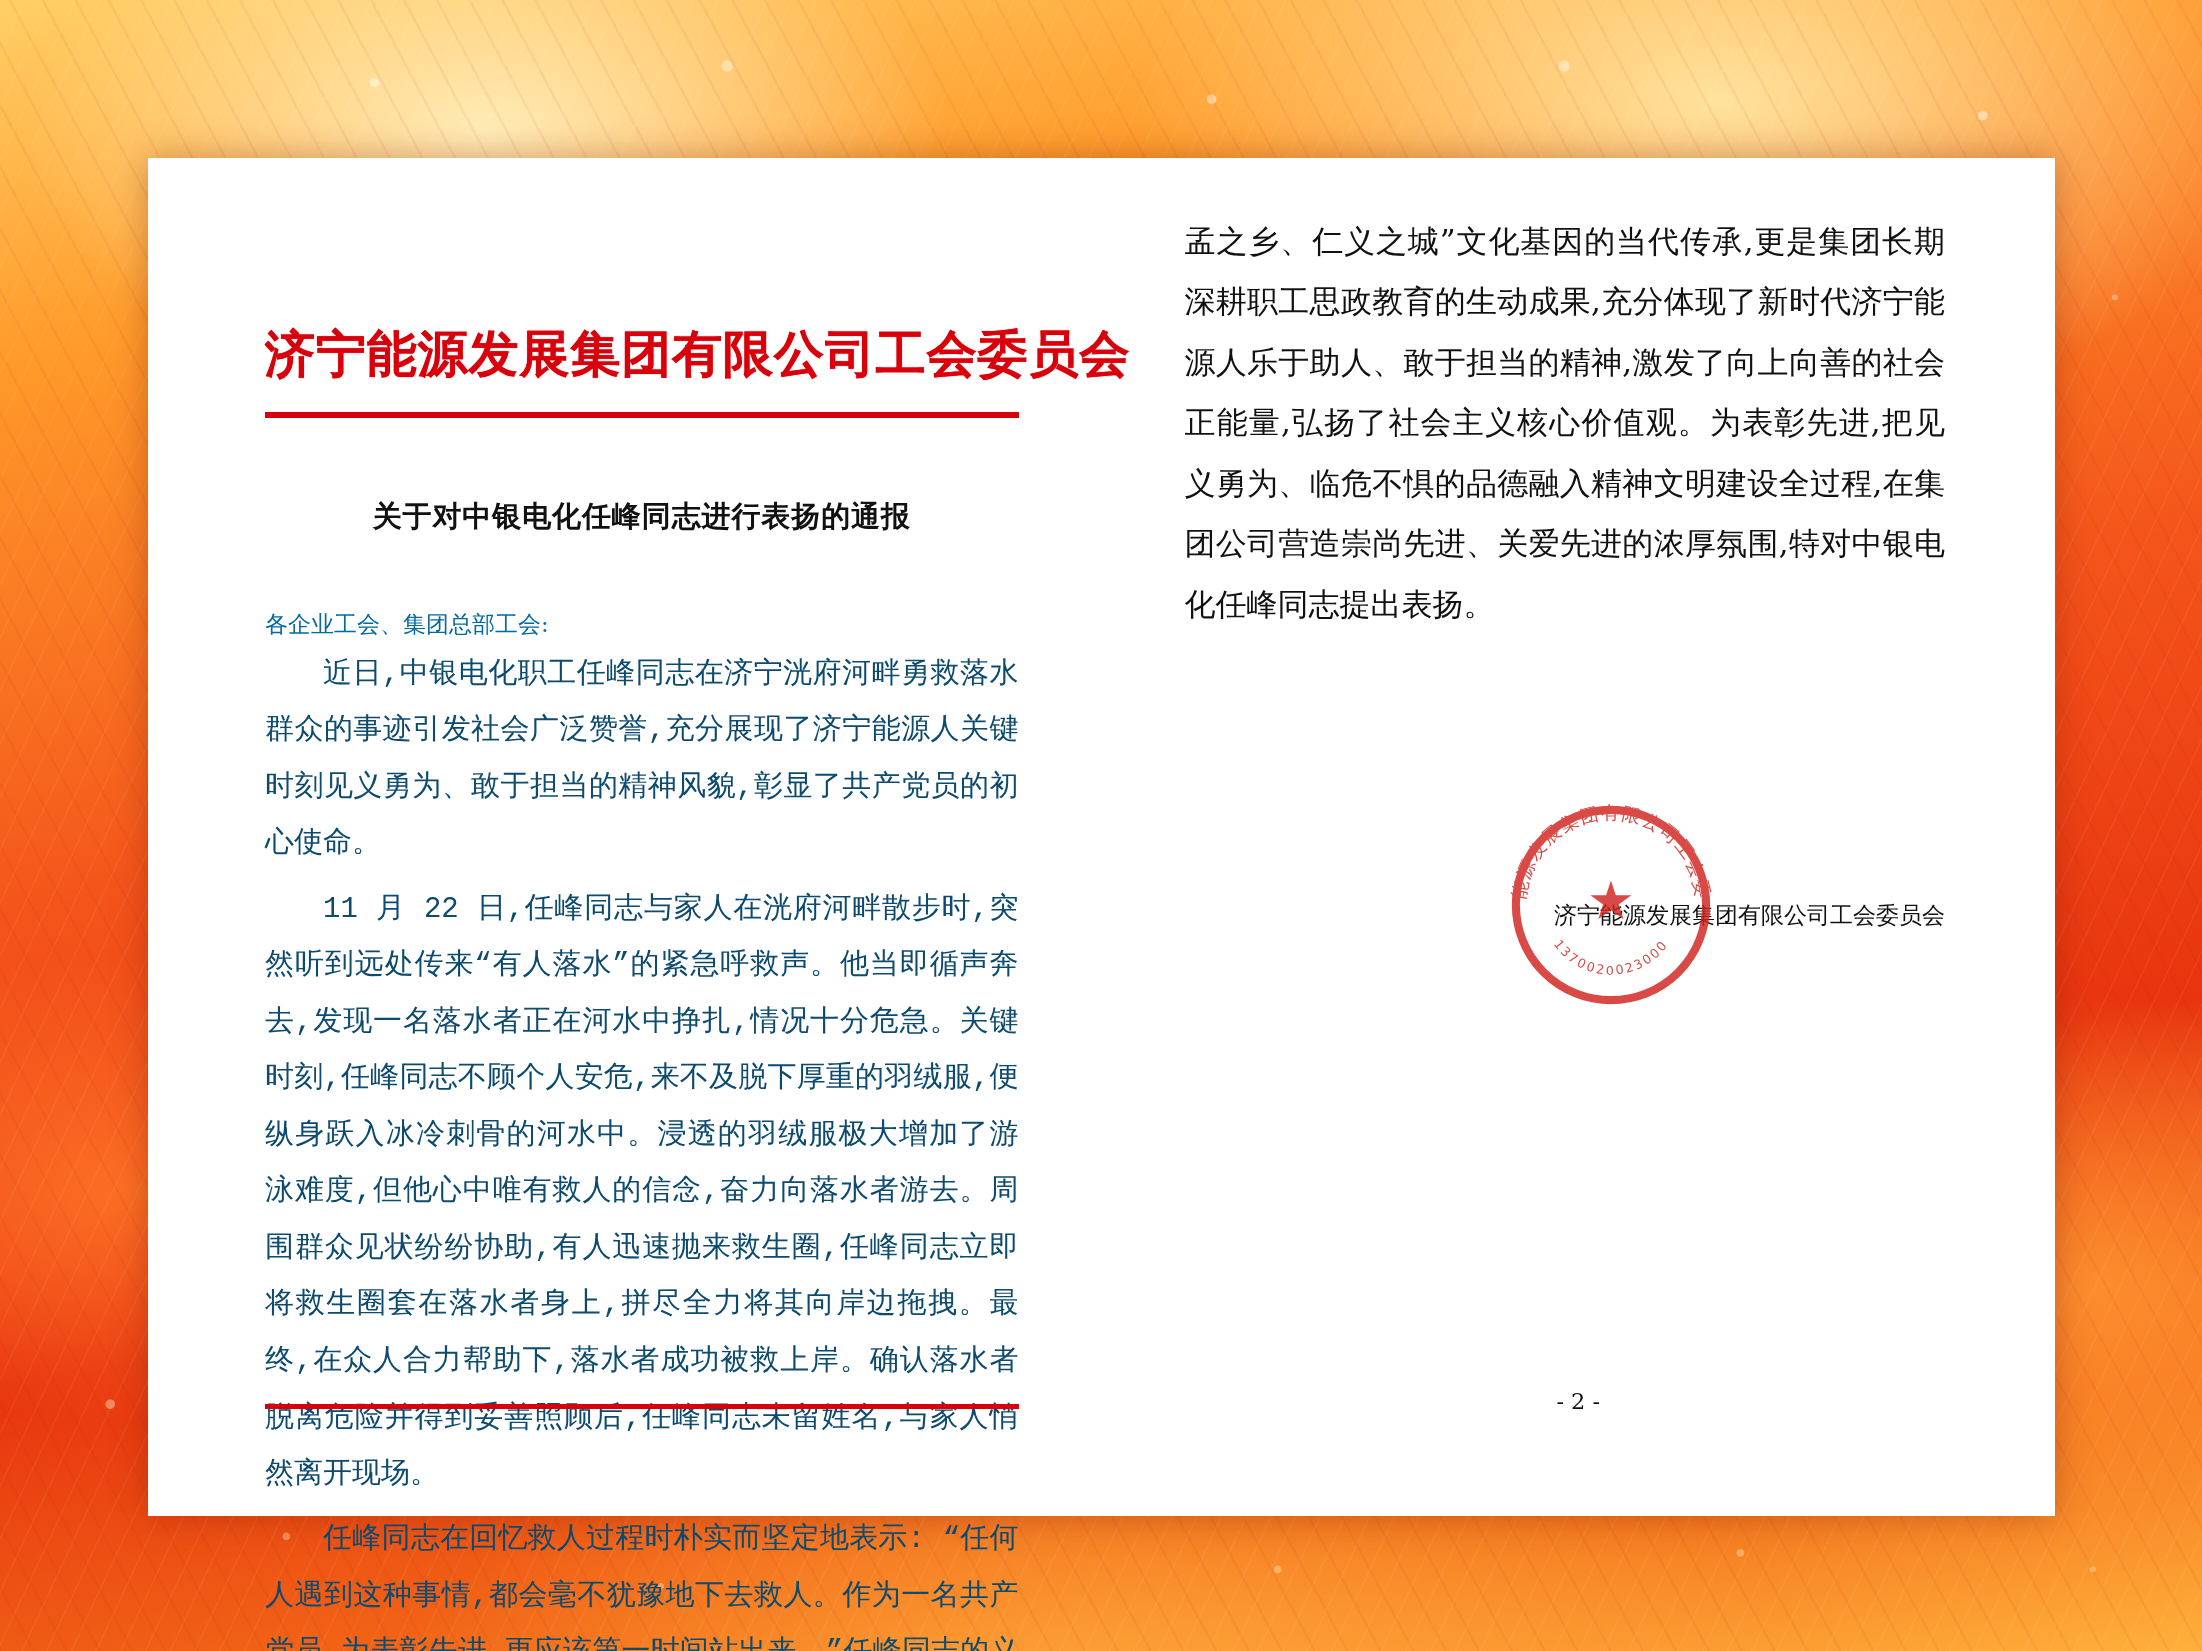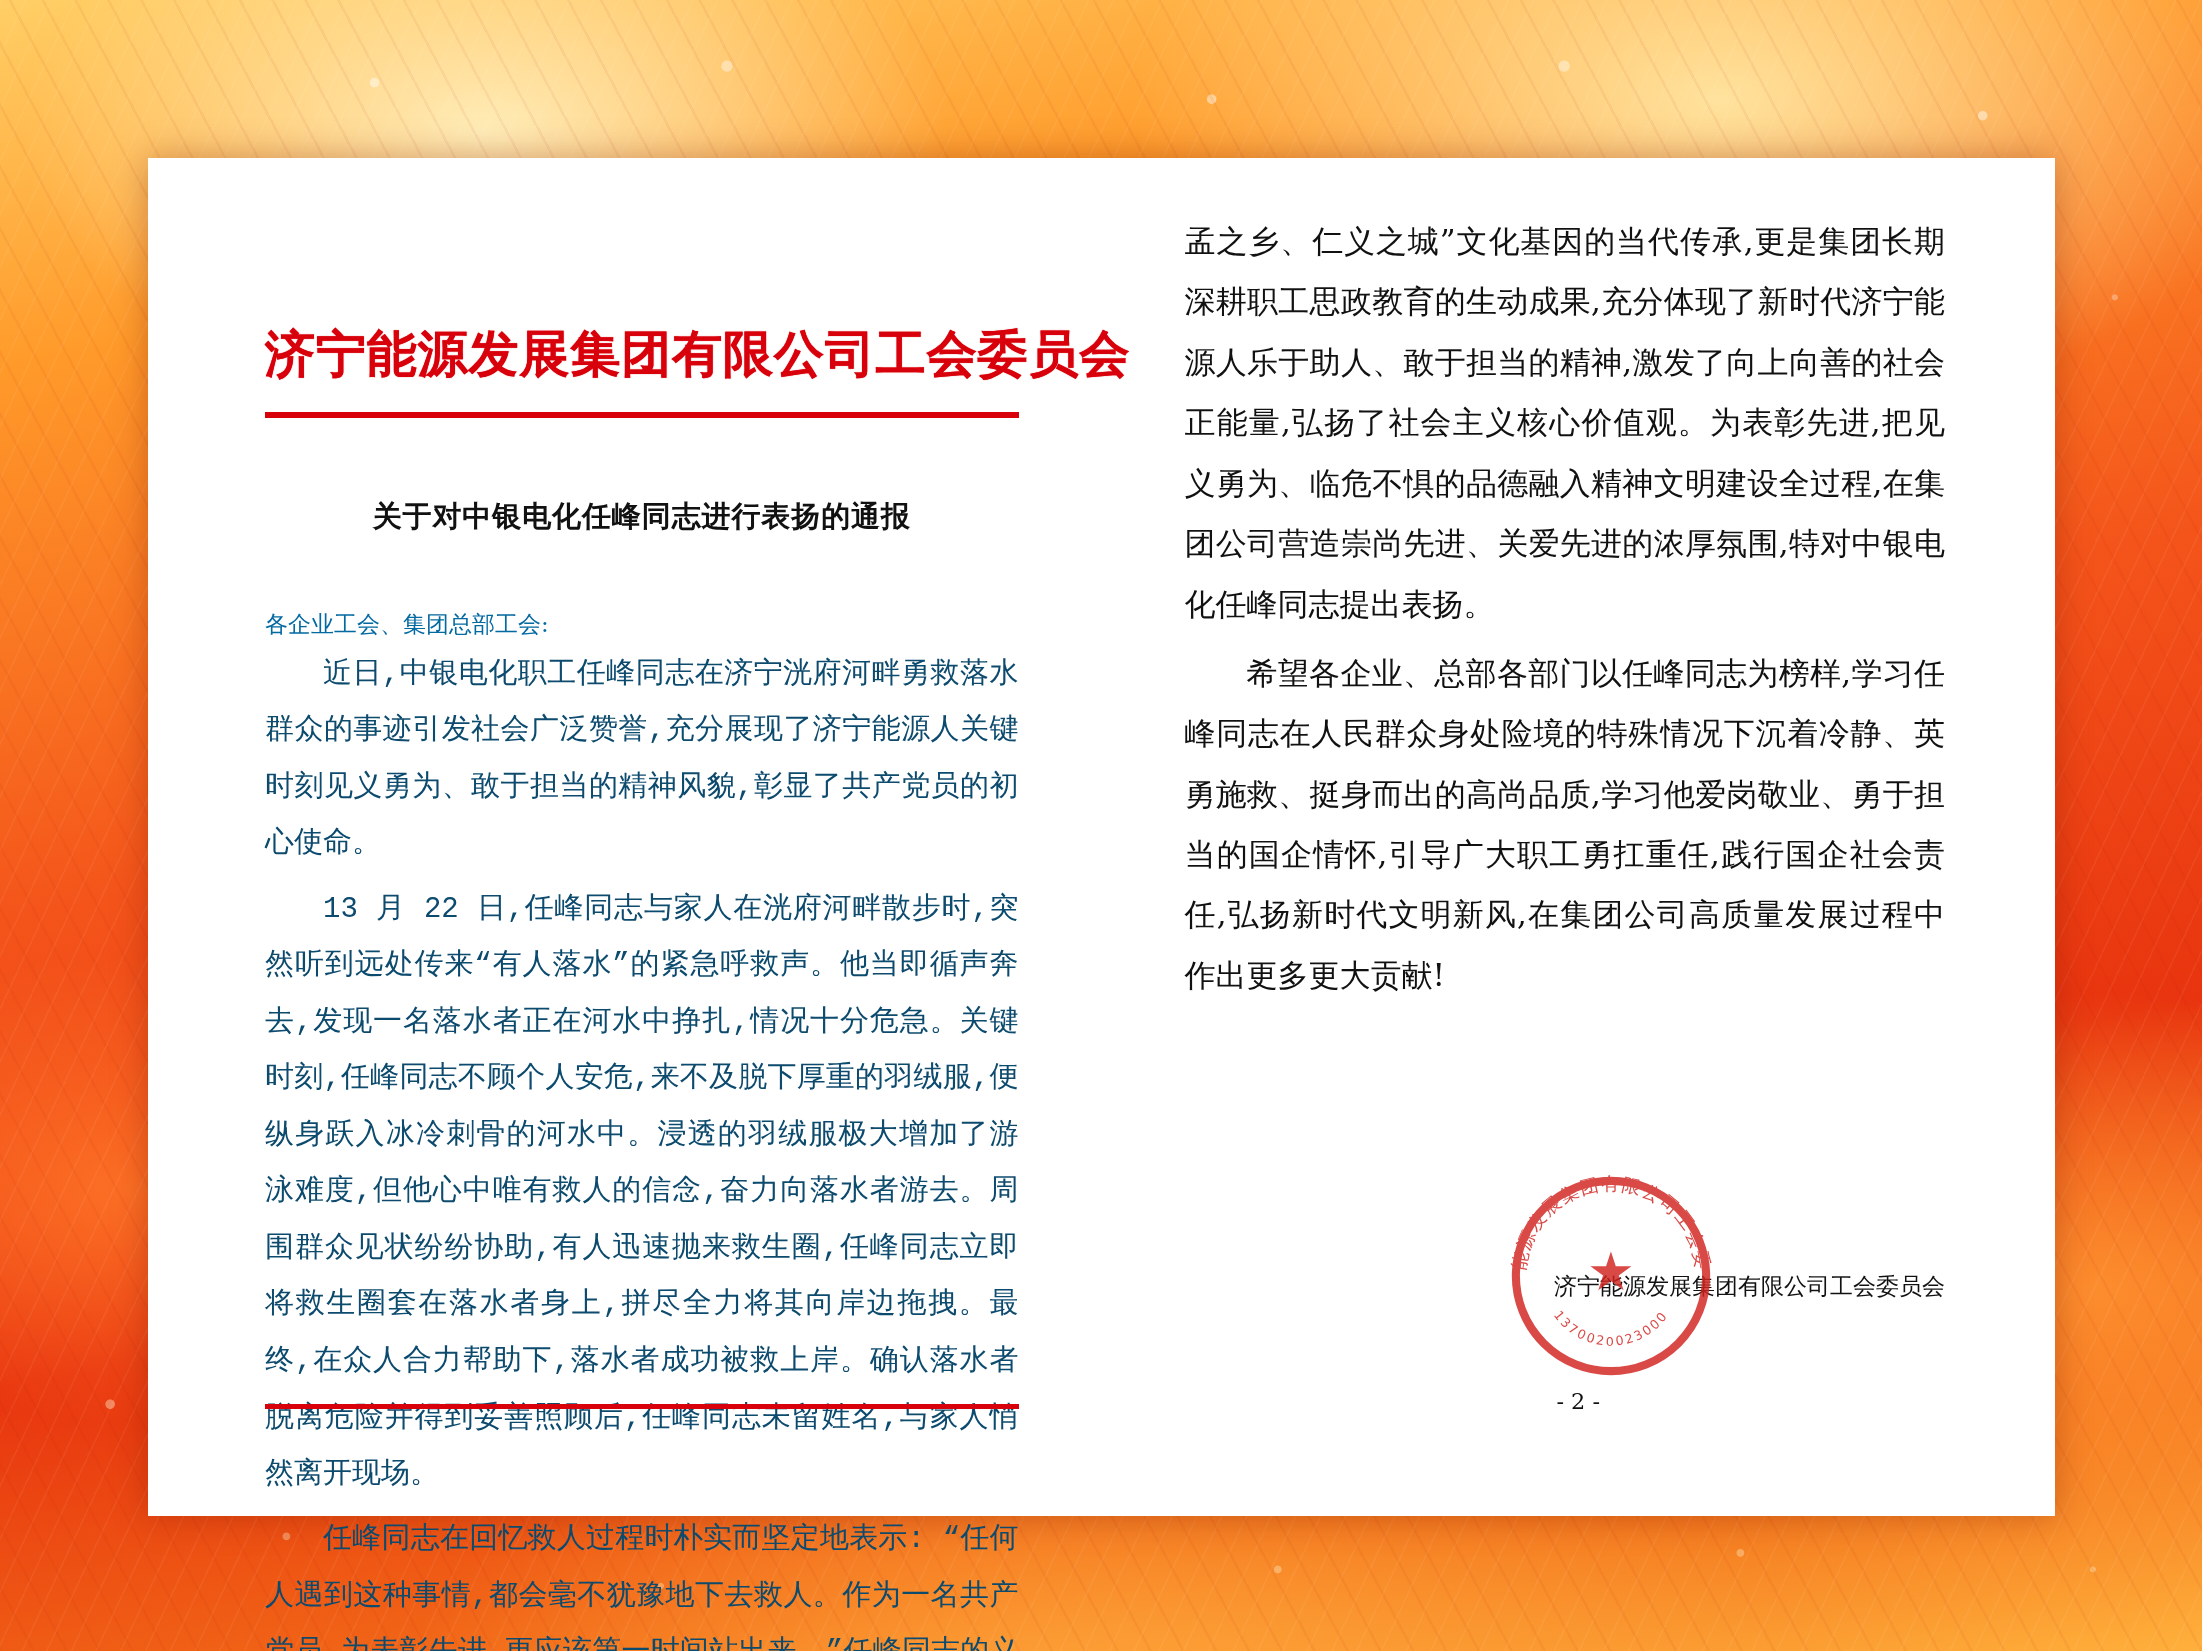--- a/index.html
+++ b/index.html
@@ -141,28 +141,27 @@
 
 <div id="page">
   <div class="cols">
 
     <div class="col col-left">
       <div class="doc-title">济宁能源发展集团有限公司工会委员会</div>
       <div class="red-rule"></div>
       <div class="subject">关于对中银电化任峰同志进行表扬的通报</div>
       <div class="salutation">各企业工会、集团总部工会:</div>
       <p class="body">近日,中银电化职工任峰同志在济宁洸府河畔勇救落水群众的事迹引发社会广泛赞誉,充分展现了济宁能源人关键时刻见义勇为、敢于担当的精神风貌,彰显了共产党员的初心使命。</p>
-      <p class="body">13 月 22 日,任峰同志与家人在洸府河畔散步时,突然听到远处传来“有人落水”的紧急呼救声。他当即循声奔去,发现一名落水者正在河水中挣扎,情况十分危急。关键时刻,任峰同志不顾个人安危,来不及脱下厚重的羽绒服,便纵身跃入冰冷刺骨的河水中。浸透的羽绒服极大增加了游泳难度,但他心中唯有救人的信念,奋力向落水者游去。周围群众见状纷纷协助,有人迅速抛来救生圈,任峰同志立即将救生圈套在落水者身上,拼尽全力将其向岸边拖拽。最终,在众人合力帮助下,落水者成功被救上岸。确认落水者脱离危险并得到妥善照顾后,任峰同志未留姓名,与家人悄然离开现场。</p>
+      <p class="body">11 月 22 日,任峰同志与家人在洸府河畔散步时,突然听到远处传来“有人落水”的紧急呼救声。他当即循声奔去,发现一名落水者正在河水中挣扎,情况十分危急。关键时刻,任峰同志不顾个人安危,来不及脱下厚重的羽绒服,便纵身跃入冰冷刺骨的河水中。浸透的羽绒服极大增加了游泳难度,但他心中唯有救人的信念,奋力向落水者游去。周围群众见状纷纷协助,有人迅速抛来救生圈,任峰同志立即将救生圈套在落水者身上,拼尽全力将其向岸边拖拽。最终,在众人合力帮助下,落水者成功被救上岸。确认落水者脱离危险并得到妥善照顾后,任峰同志未留姓名,与家人悄然离开现场。</p>
       <p class="body">任峰同志在回忆救人过程时朴实而坚定地表示: “任何人遇到这种事情,都会毫不犹豫地下去救人。作为一名共产党员,为表彰先进,更应该第一时间站出来。”任峰同志的义举,既是济宁“孔</p>
       <div class="bottom-rule"></div>
     </div>
 
     <div class="col col-right">
       <p class="body-r">孟之乡、仁义之城”文化基因的当代传承,更是集团长期深耕职工思政教育的生动成果,充分体现了新时代济宁能源人乐于助人、敢于担当的精神,激发了向上向善的社会正能量,弘扬了社会主义核心价值观。为表彰先进,把见义勇为、临危不惧的品德融入精神文明建设全过程,在集团公司营造崇尚先进、关爱先进的浓厚氛围,特对中银电化任峰同志提出表扬。</p>
-      <p class="body-r indent">希望各企业、总部各部门以任峰同志为榜样,学习任峰同志在人民群众身处险境的特殊情况下沉着冷静、英勇施救、挺身而出的高尚品质,学习他爱岗敬业、勇于担当的国企情怀,引导广大职工勇扛重任,践行国企社会责任,弘扬新时代文明新风,在集团公司高质量发展过程中作出更多更大贡献!</p>
 
       <div class="signature">
         <div class="seal">
           <svg viewBox="0 0 200 200" xmlns="http://www.w3.org/2000/svg" style="font-size:26.5px">
             <defs>
               <path id="arcTop" d="M 26 100 A 74 74 0 0 1 174 100"></path>
               <path id="arcBottom" d="M 40 100 A 60 60 0 0 0 160 100"></path>
             </defs>
             <circle cx="100" cy="100" r="82" fill="none" stroke="#d1231f" stroke-width="7"></circle>
             <text fill="#d1231f" font-size="16" font-family="DejaVu Serif, serif" letter-spacing="1.2">

